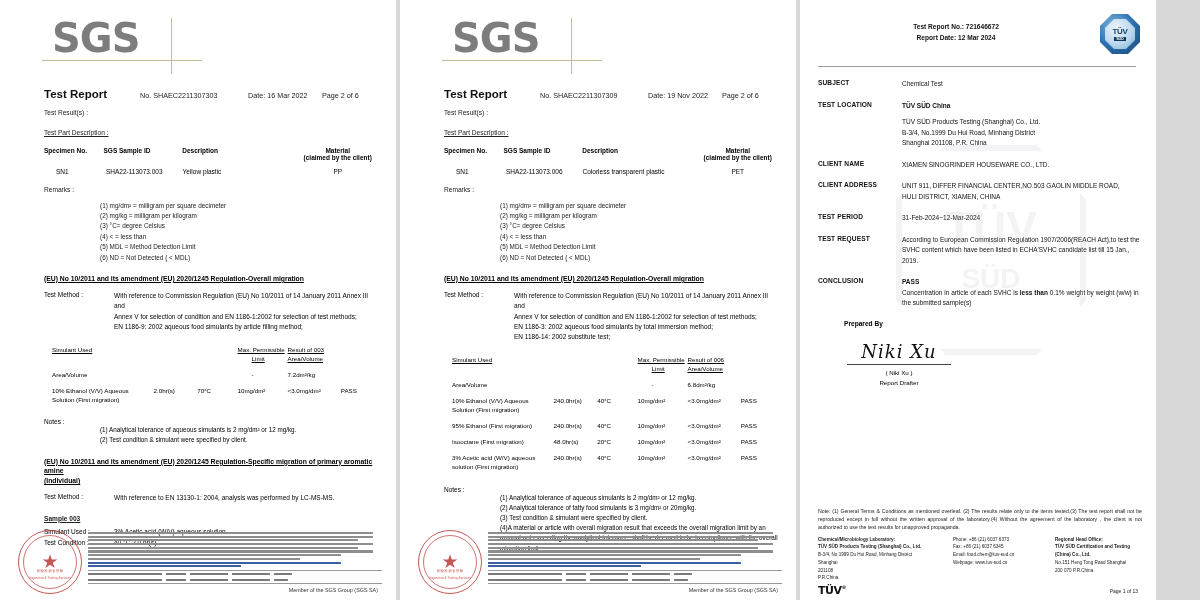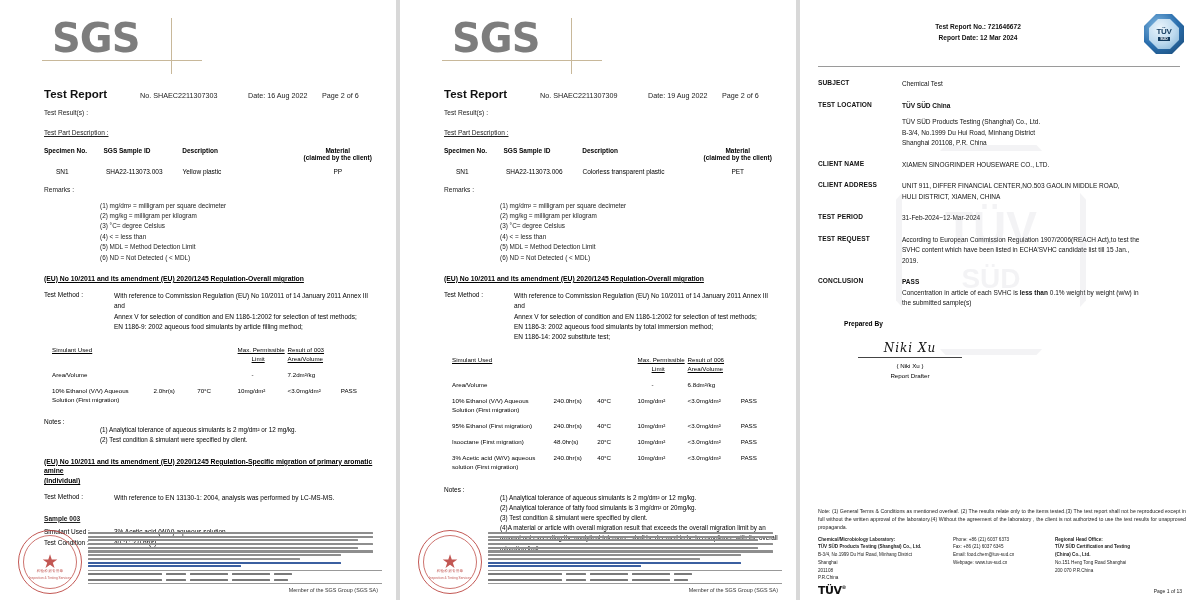--- a/index.html
+++ b/index.html
@@ -11,21 +11,21 @@
   }
   .workspace { display: flex; width: 1200px; height: 600px; }
 
   .page {
     background: #ffffff;
     position: relative;
     overflow: hidden;
     flex: 0 0 auto;
   }
   .page-sgs { width: 396px; height: 600px; margin-right: 4px; }
-  .page-tuv { width: 400px; height: 600px; }
+  .page-tuv { width: 356px; height: 600px; }
 
   
   .sgs-logo-wrap { position: relative; height: 56px; margin: 18px 0 0 52px; width: 160px; }
   .sgs-logo-text {
     font-family: "DejaVu Sans", sans-serif;
     font-weight: bold; font-size: 40px; letter-spacing: -1px;
     color: #7d7d7d; line-height: 40px; position: relative; z-index: 2;
   }
   .sgs-cross-h {
     position: absolute; left: -10px; top: 42px; width: 160px; height: 1px;
@@ -167,21 +167,21 @@
     clip-path: polygon(26% 0,74% 0,100% 26%,100% 74%,74% 100%,26% 100%,0 74%,0 26%);
     display: flex; flex-direction: column; align-items: center; justify-content: center;
   }
   .wm-oct .w1 { font-size: 46px; font-weight: bold; color: #b9b9c4; line-height: 46px; }
   .wm-oct .w2 { font-size: 28px; font-weight: bold; color: #b9b9c4; margin-top: 12px; }
 
   .sig-area { display: flex; margin-top: 2px; position: relative; z-index: 2; }
   .sig-block { flex: 0 0 50%; text-align: center; position: relative; }
   .sig-head { font-size: 6.6px; font-weight: bold; text-align: left; padding-left: 26px; }
   .sig-script {
-    font-family: "DejaVu Serif", serif; font-style: italic; font-size: 12px;
+    font-family: "DejaVu Serif", serif; font-style: italic; font-size: 18px;
     color: #111; margin-top: 14px; letter-spacing: 1px;
   }
   .sig-rule { width: 104px; height: 1px; background: #444; margin: 2px auto 3px auto; }
   .sig-name { font-size: 6.2px; line-height: 1.6; }
 
   .red-seal {
     position: absolute; right: 6px; top: -14px; width: 76px; height: 76px;
     border-radius: 50%; border: 2px solid #c62b26; opacity: .88;
   }
   .red-seal .inner-ring { position: absolute; inset: 5px; border-radius: 50%; border: .7px solid #c62b26; }
@@ -229,21 +229,21 @@
     <div class="sgs-logo-wrap">
       <div class="sgs-cross-h"></div>
       <div class="sgs-cross-v"></div>
       <div class="sgs-logo-text">SGS</div>
     </div>
 
     <div class="sgs-body">
       <div class="rep-line">
         <div class="rep-title">Test Report</div>
         <div class="rep-no">No. SHAEC2211307303</div>
-        <div class="rep-date">Date: 16 Aug 2022</div>
+        <div class="rep-date">Date: 16 Mar 2022</div>
         <div class="rep-page">Page 2 of 6</div>
       </div>
 
       <div class="small mt8">Test Result(s) :</div>
       <div class="small u mt10">Test Part Description :</div>
 
       <div class="spec-head">
         <div class="c-spec">Specimen No.</div>
         <div class="c-id">SGS Sample ID</div>
         <div class="c-desc">Description</div>
@@ -380,21 +380,21 @@
     <div class="sgs-logo-wrap">
       <div class="sgs-cross-h"></div>
       <div class="sgs-cross-v"></div>
       <div class="sgs-logo-text">SGS</div>
     </div>
 
     <div class="sgs-body">
       <div class="rep-line">
         <div class="rep-title">Test Report</div>
         <div class="rep-no">No. SHAEC2211307309</div>
-        <div class="rep-date">Date: 19 Aug 2022</div>
+        <div class="rep-date">Date: 19 Nov 2022</div>
         <div class="rep-page">Page 2 of 6</div>
       </div>
 
       <div class="small mt8">Test Result(s) :</div>
       <div class="small u mt10">Test Part Description :</div>
 
       <div class="spec-head">
         <div class="c-spec">Specimen No.</div>
         <div class="c-id">SGS Sample ID</div>
         <div class="c-desc">Description</div>

